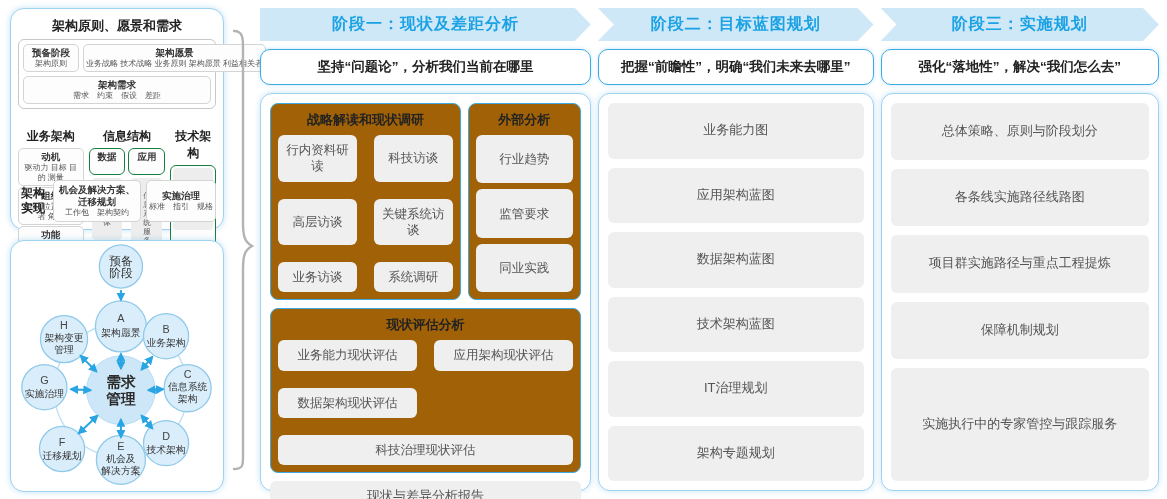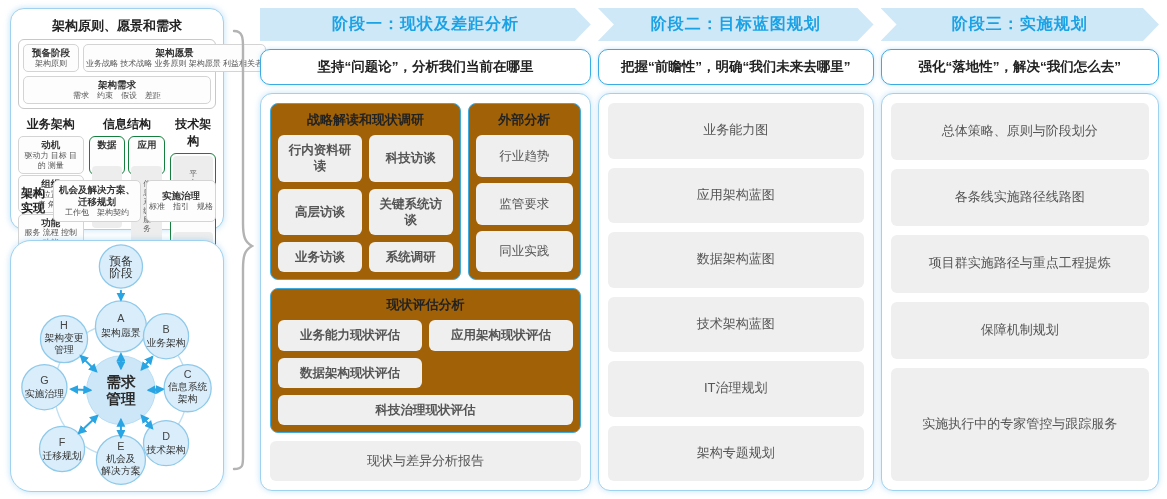--- a/index.html
+++ b/index.html
@@ -6,25 +6,25 @@
   html,body { background:#fff; }
   body { font-family: "Liberation Sans", "DejaVu Sans", sans-serif; color:#333; }
   .canvas { position:relative; width:1167px; height:499px; overflow:hidden; background:#fff;
             display:flex; gap:6px; padding:8px 8px 8px 10px; }
 
   
   .left-col { width:214px; flex:0 0 214px; display:flex; flex-direction:column; gap:10px; }
   .panel { background:#fff; border:1.5px solid #9fd2ef; border-radius:14px;
            box-shadow:0 0 6px rgba(120,190,235,.45); padding:7px; }
   .panel-top { height:222px; flex:0 0 222px; display:flex; flex-direction:column; }
-  .panel-bottom { flex:1; padding:2px;border-radius:21px; }
+  .panel-bottom { flex:1; padding:2px; }
 
   .lt-title { font-size:13px; font-weight:bold; color:#222; text-align:center; margin:1px 0 4px; }
 
-  .vision-group { border:1px solid #c8c8c8; border-radius:6px; padding:4px; margin-bottom:7px; }
+  .vision-group { border:1px solid #c8c8c8; border-radius:6px; padding:4px; margin-bottom:19px; }
   .v-row { display:flex; gap:4px; margin-bottom:4px; }
   .mini { border:1px solid #d4d4d4; border-radius:5px; background:#fdfdfd; text-align:center; padding:2px 2px; }
   .mini-t { font-size:9.5px; font-weight:bold; color:#333; line-height:1.25; }
   .mini-s { font-size:8px; color:#555; line-height:1.25; white-space:nowrap; overflow:hidden; }
   .mini-s.wrap { white-space:normal; }
   .v-prep { width:56px; flex:0 0 56px; }
   .v-vision { flex:1; }
 
   .arch-cols { display:flex; gap:5px; flex:1; margin-bottom:5px; min-height:0; }
   .acol { display:flex; flex-direction:column; min-width:0; }
@@ -79,21 +79,21 @@
                   border:1.5px solid #3dabe3; border-radius:10px;
                   display:flex; align-items:center; justify-content:center;
                   font-size:13.5px; font-weight:bold; color:#222;
                   box-shadow:0 0 4px rgba(120,190,235,.4); white-space:nowrap; }
 
   .phase-content { flex:1; border:1.5px solid #9fd2ef; border-radius:12px; background:#fff;
                    box-shadow:0 0 6px rgba(120,190,235,.4); padding:9px; display:flex; flex-direction:column; min-height:0; }
 
   .bluebox { border:1.5px solid #3dabe3; border-radius:8px; background:#a16207; padding:7px; }
   .bluebox-title { font-size:13px; font-weight:bold; color:#222; text-align:center; margin-bottom:6px; }
-  .grid2 { display:grid; grid-template-columns:1fr 1fr; gap:7px;font-weight:bold; }
+  .grid2 { display:grid; grid-template-columns:1fr 1fr; gap:17px; }
   .chip { background:#efefef; border-radius:6px; color:#555; font-size:12.5px;
           display:flex; align-items:center; justify-content:center; text-align:center;
           padding:7px 8px; line-height:1.3; }
   .chip.full { grid-column:1 / 3; }
 
   .p1-top { display:flex; gap:7px; margin-bottom:8px; }
   .p1-survey { flex:1.8; }
   .p1-external { flex:1; display:flex; flex-direction:column; }
   .stack-v { display:flex; flex-direction:column; gap:6px; flex:1; }
   .stack-v .chip { flex:1; }

